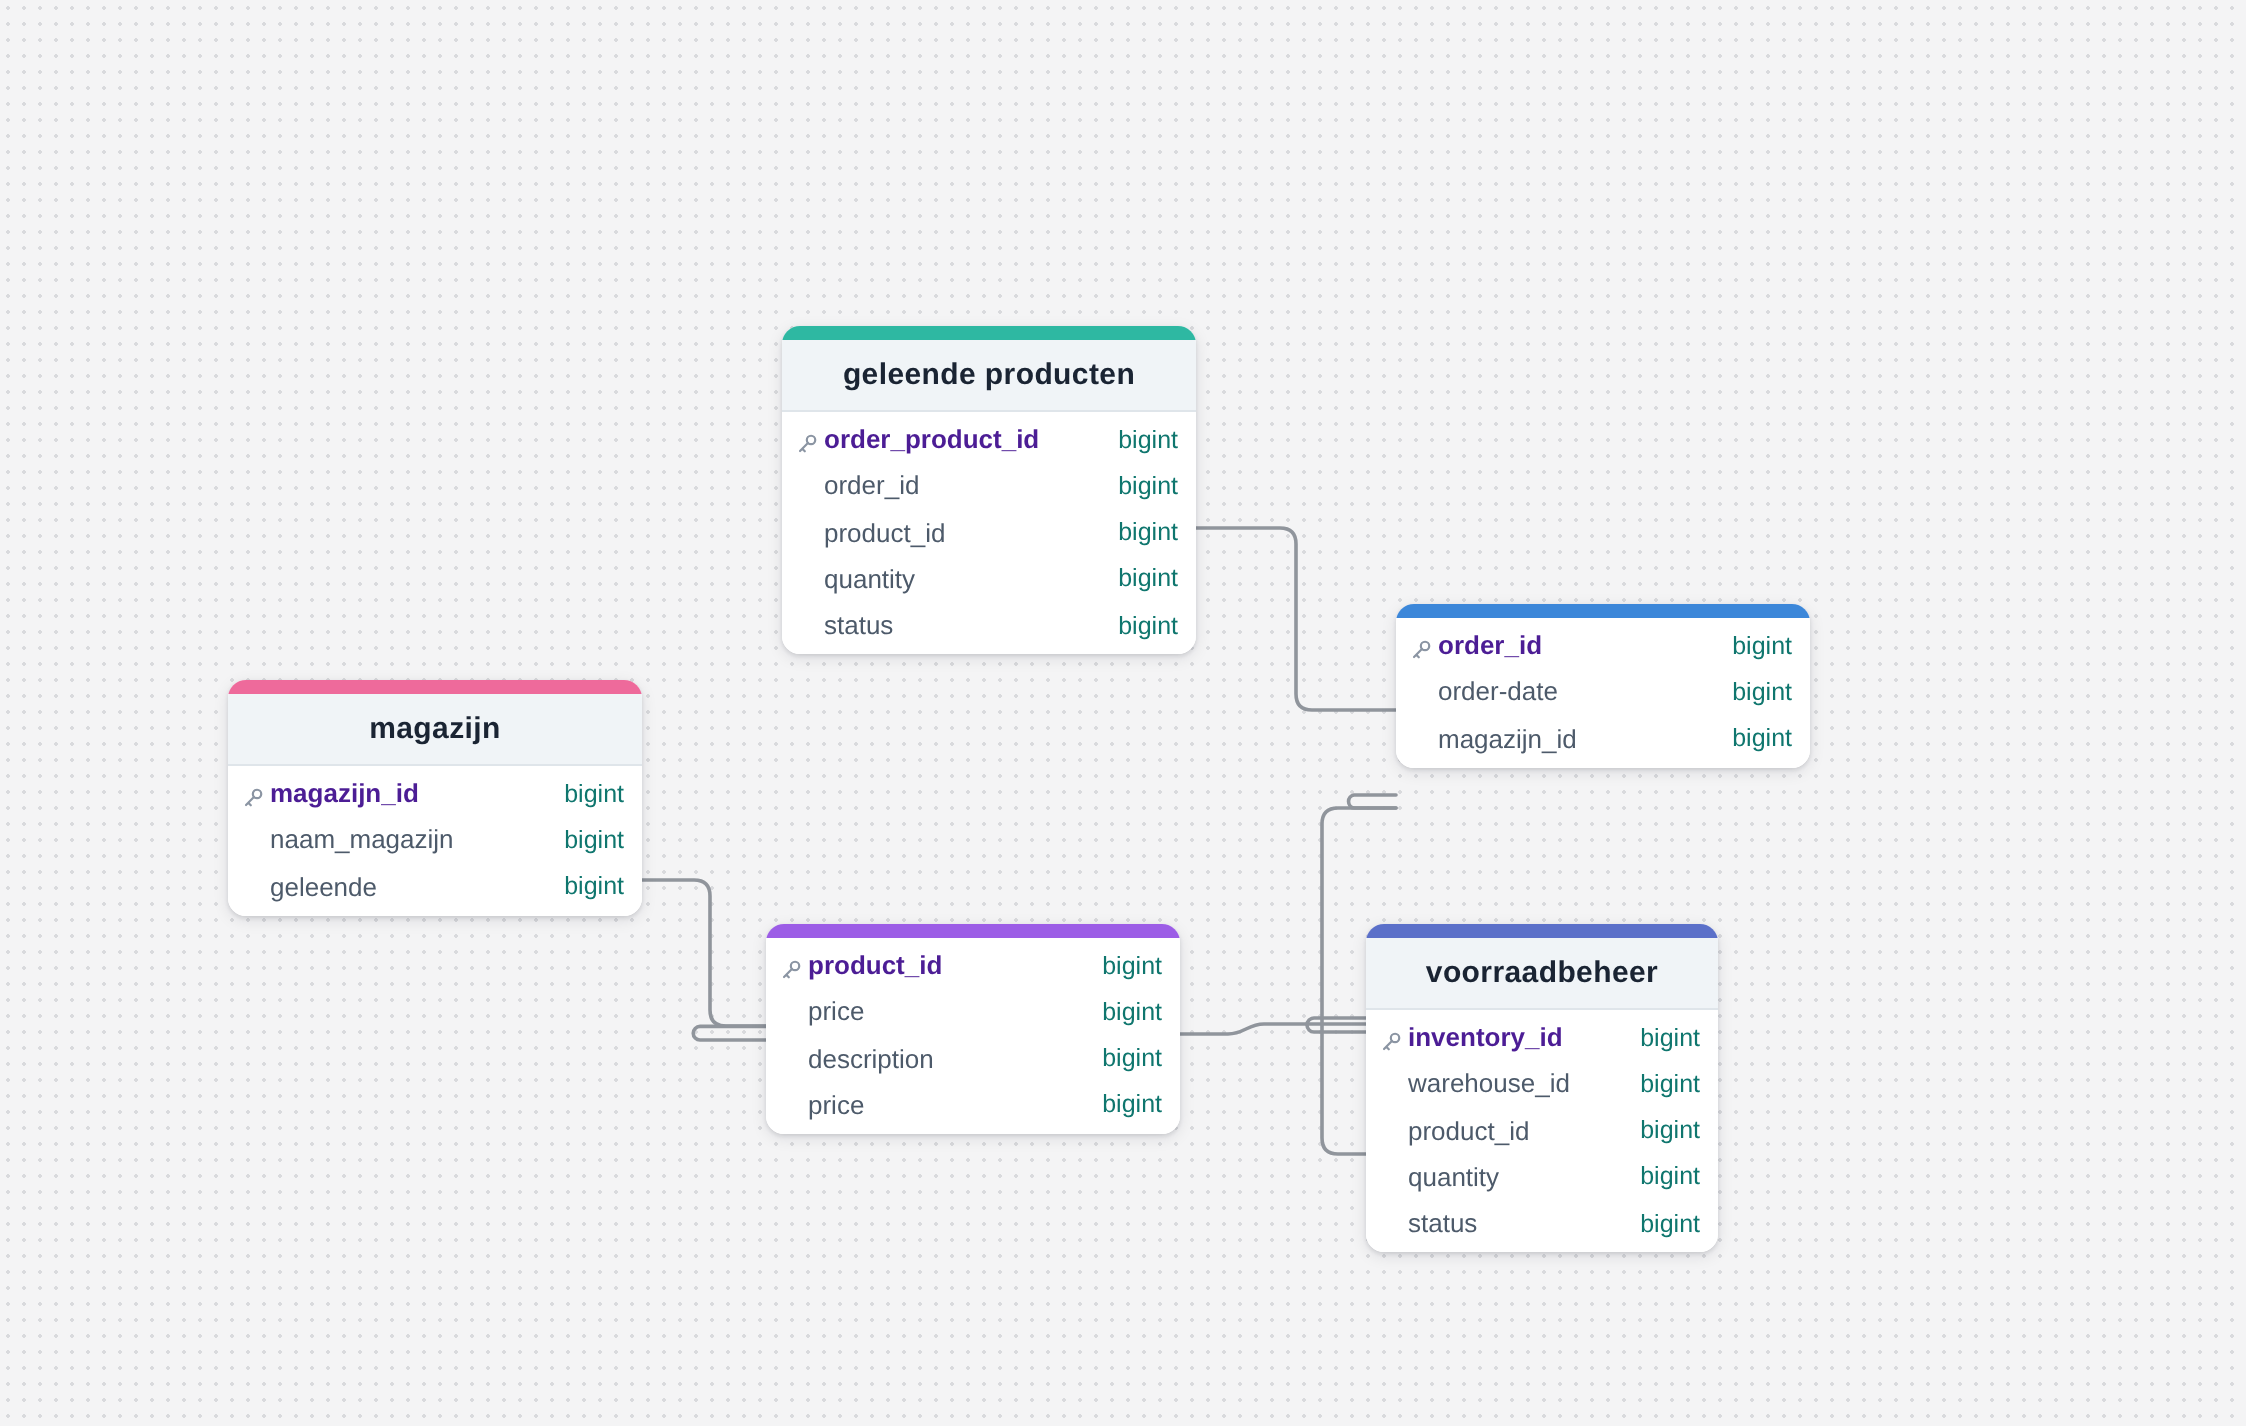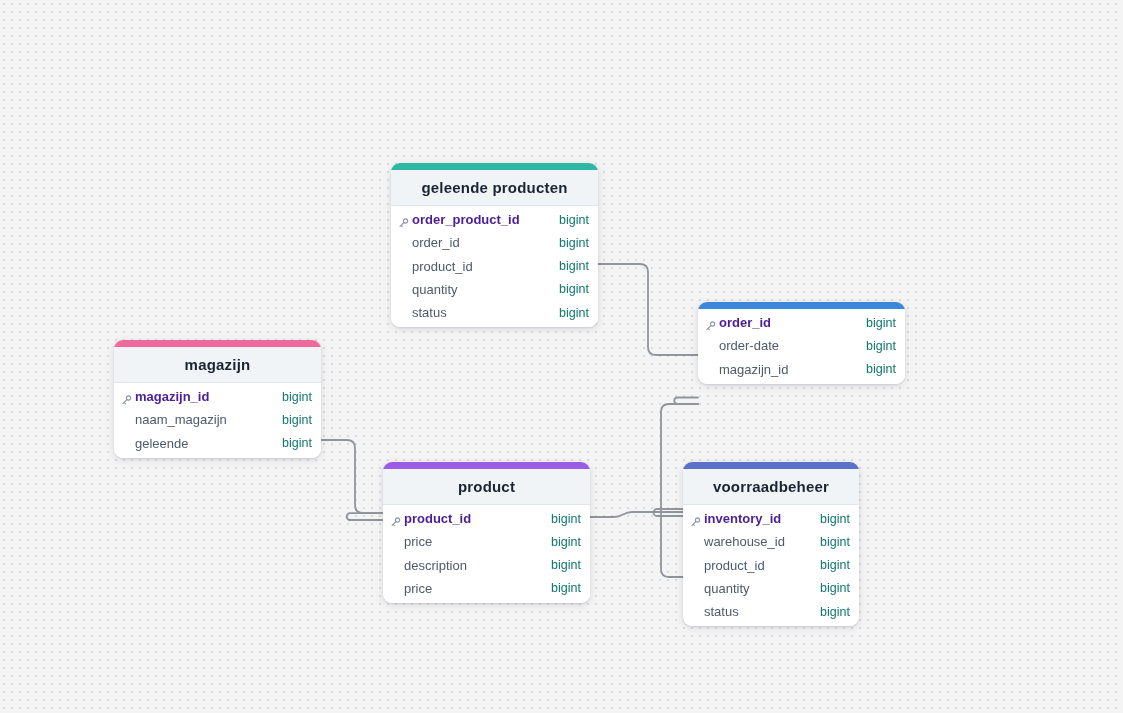--- a/index.html
+++ b/index.html
@@ -138,23 +138,20 @@
   <div class="row">
 
     <span class="fname">magazijn_id</span>
     <span class="ftype">bigint</span>
   </div>
 </div>
   </div>
 
   <div class="card" style="left: 383px; top: 462px; width: 207px;">
     <div class="strip" style="background: rgb(156, 93, 230);"></div>
-    <div class="thead">
-      <span class="title">product</span>
-    </div>
     <div class="tbody">
   <div class="row pk">
     <span class="keyicon">
       <svg width="11" height="11" viewBox="0 0 12 12">
         <circle cx="8.2" cy="3.8" r="2.3" fill="none" stroke="#8b95a3" stroke-width="1.2"></circle>
         <path d="M6.5 5.5 L2.2 9.8 M3.4 8.6 l1.4 1.4" fill="none" stroke="#8b95a3" stroke-width="1.2" stroke-linecap="round"></path>
       </svg>
     </span>
     <span class="fname">product_id</span>
     <span class="ftype">bigint</span>

